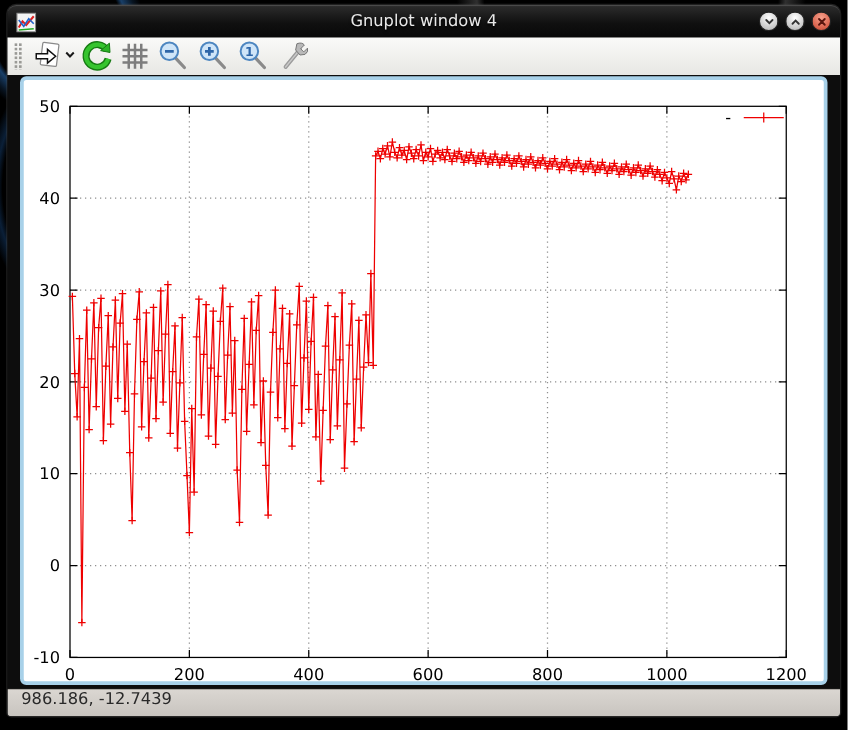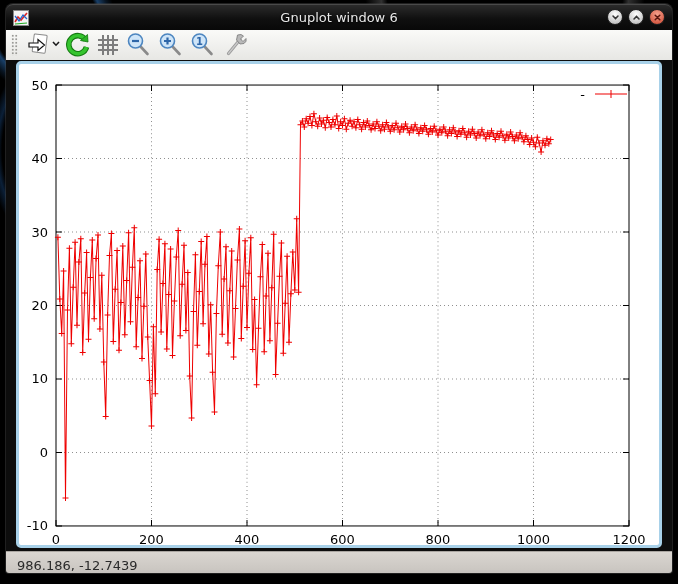--- a/index.html
+++ b/index.html
@@ -36,35 +36,35 @@
   .tbtn{height:28px;display:flex;align-items:center;justify-content:center;border:0;background:transparent;padding:0 2px;}
   
   .content{position:absolute;left:0;top:56px;right:0;bottom:22px;background:#0d0d0d;}
   .canvas{position:absolute;left:10px;right:10px;top:1px;bottom:3px;background:#fff;
     border:3px solid #a8d1e9;border-radius:5px;}
   .canvas svg{position:absolute;left:0;top:0;width:100%;height:100%;}
   svg text.ticklabel{font-family:"DejaVu Sans","Liberation Sans",sans-serif;font-size:13px;fill:#000;}
   
   .statusbar{position:absolute;left:0;right:0;bottom:0;height:22px;
     background:linear-gradient(#dad6d1,#c8c4bf);border-top:1px solid #aaa6a1;box-sizing:border-box;
-    border-radius:0 0 3px 3px;display:flex;align-items:flex-end;color:#2a2a2a;font-size:13px;padding-left:11px;}
+    border-radius:0 0 3px 3px;display:flex;align-items:flex-start;color:#2a2a2a;font-size:13px;padding-left:11px;}
 </style>
 </head>
 <body>
 
 <div class="window">
 
   <div class="titlebar">
     <svg class="win-icon" viewBox="0 0 16 16">
       <rect x="0.5" y="0.5" width="15" height="15" fill="#f4f4f4" stroke="#888"></rect>
       <polyline points="2,12 5,7 8,10 14,3" fill="none" stroke="#d22" stroke-width="1.6"></polyline>
       <polyline points="2,6 6,11 10,5 14,9" fill="none" stroke="#26c" stroke-width="1.3"></polyline>
       <polyline points="2,14 14,13" fill="none" stroke="#2a2" stroke-width="1.2"></polyline>
     </svg>
-    <span class="win-title">Gnuplot window 6</span>
+    <span class="win-title">Gnuplot window 4</span>
     <div class="win-buttons">
       <div class="wbtn">
         <svg width="9" height="9" viewBox="0 0 9 9">
           <path d="M2 3 L4.5 5.6 L7 3" fill="none" stroke="#333" stroke-width="1.5" stroke-linecap="round"></path>
         </svg>
       </div>
       <div class="wbtn">
         <svg width="9" height="9" viewBox="0 0 9 9">
           <path d="M2 6 L4.5 3.4 L7 6" fill="none" stroke="#333" stroke-width="1.5" stroke-linecap="round"></path>
         </svg>

